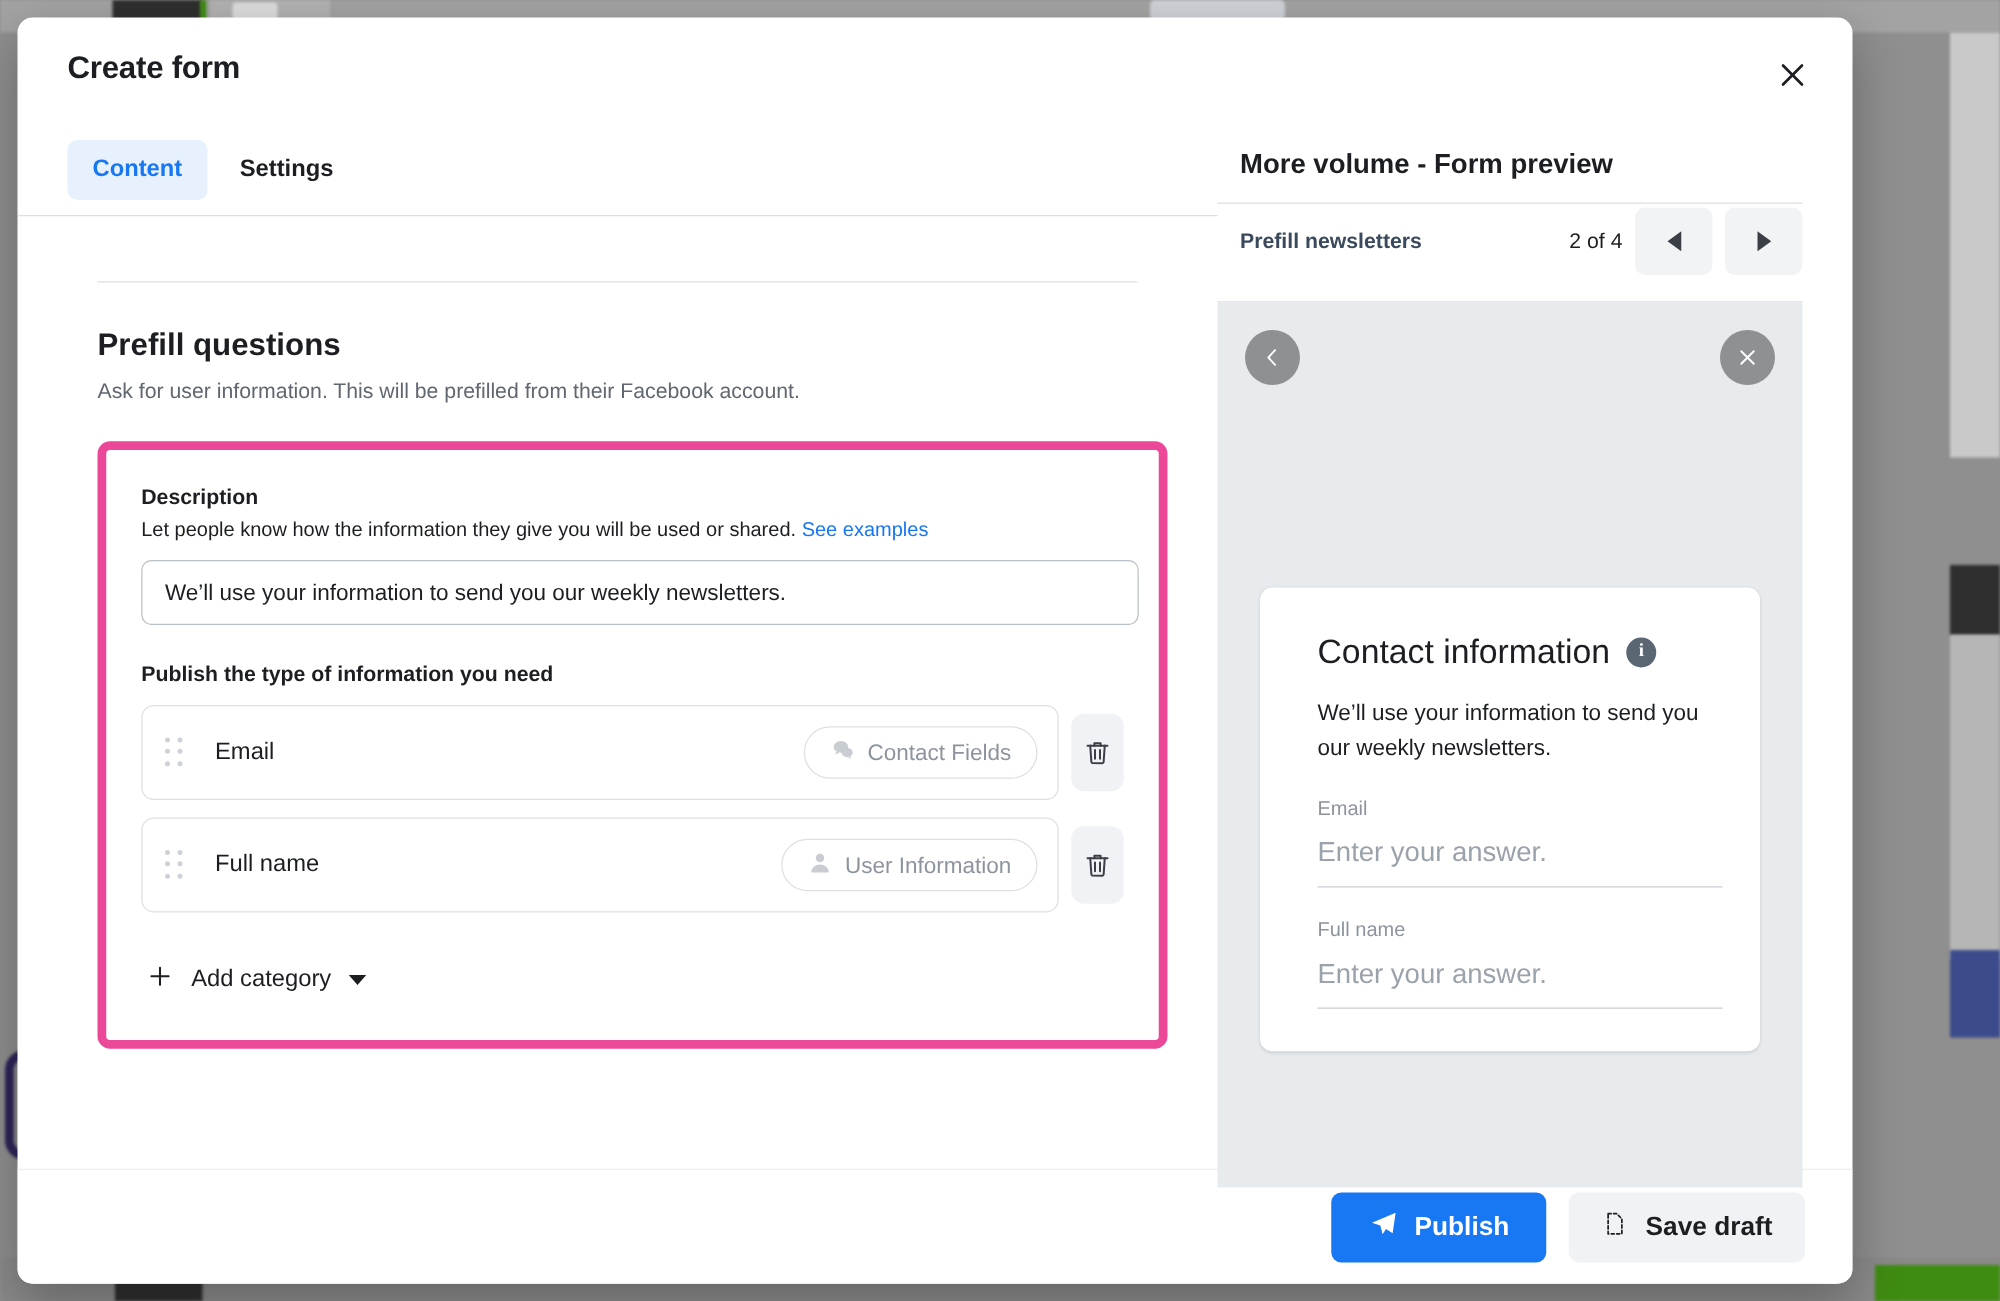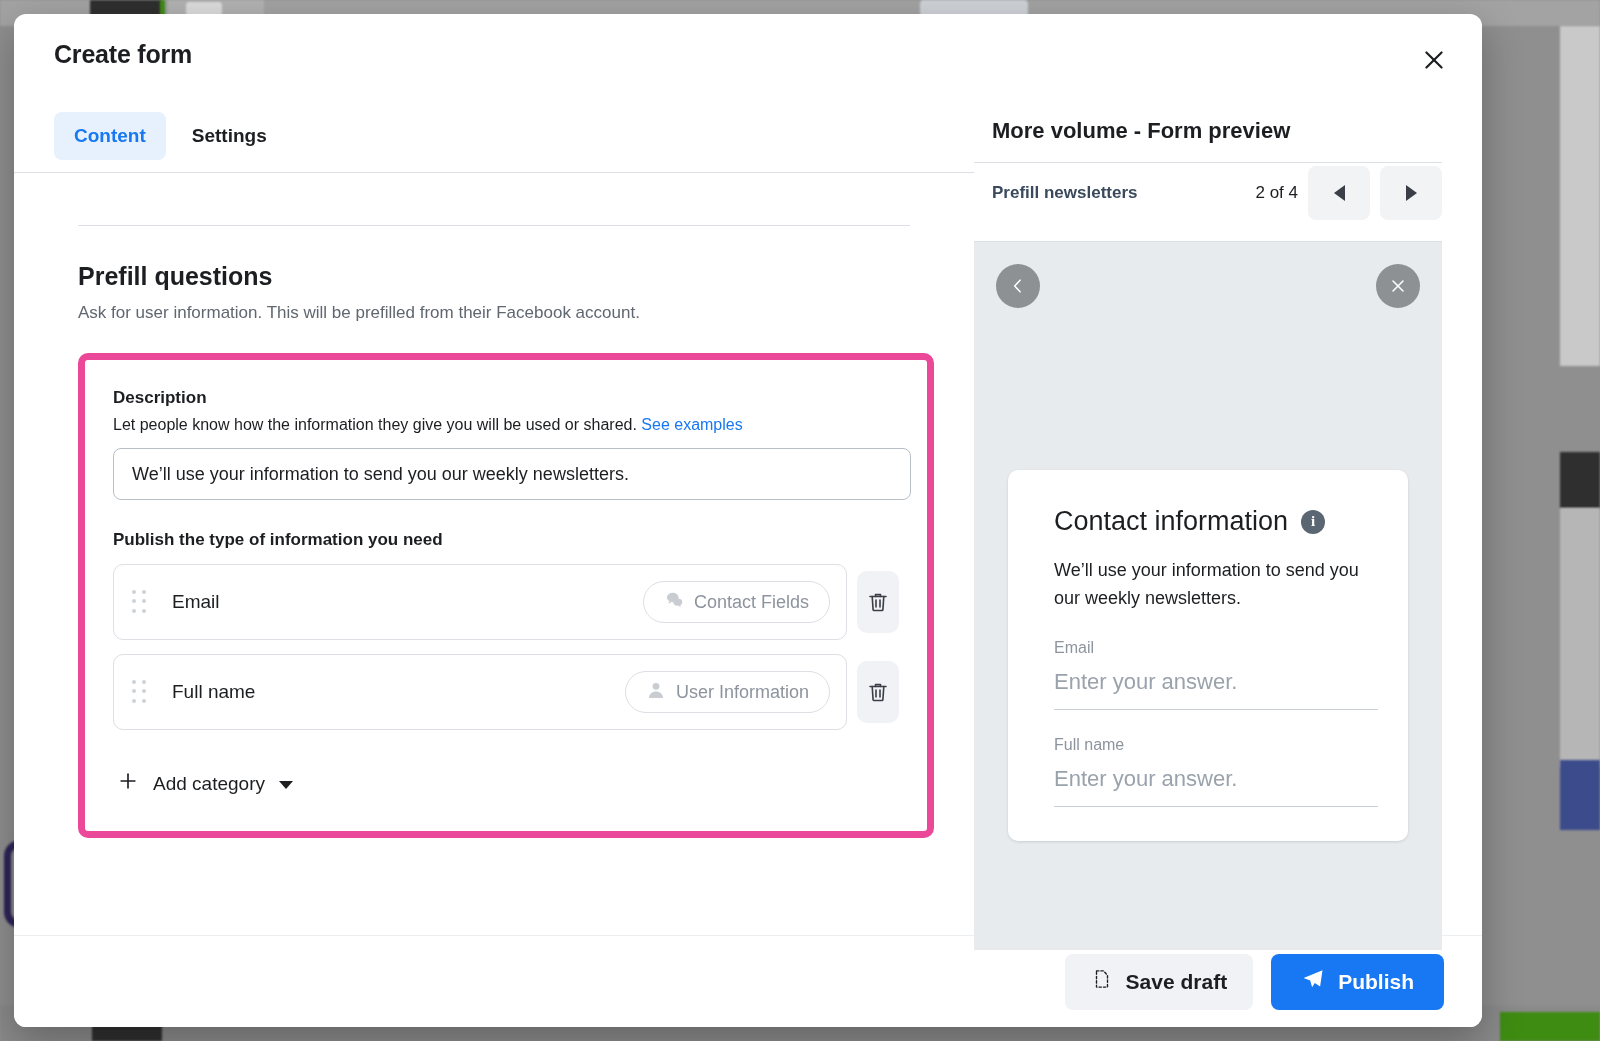--- a/index.html
+++ b/index.html
@@ -441,31 +441,31 @@
             <div class="pv-flabel">Full name</div>
             <div class="pv-finput">Enter your answer.</div>
           </div>
         </div>
       </div>
     </div>
 
   </div>
 
   <div class="modal-footer">
+    <button class="btn btn-primary">
+      <span>
+        <svg width="24" height="24" viewBox="0 0 24 24" fill="#ffffff">
+          <path d="M21.5 3.2L2.6 11.1l6.6 2.3 1.9 6.9 2.7-4.2 5.3 3.4z"></path>
+        </svg>
+      </span>
+      <span>Publish</span>
+    </button>
     <button class="btn btn-secondary">
       <span>
         <svg width="22" height="22" viewBox="0 0 24 24" fill="none" stroke="#1c1e21" stroke-width="1.5" stroke-dasharray="2.6 2.2" stroke-linecap="round" stroke-linejoin="round">
           <path d="M6 3.2h7.5L18 7.8v13H6z"></path>
         </svg>
       </span>
       <span>Save draft</span>
     </button>
-    <button class="btn btn-primary">
-      <span>
-        <svg width="24" height="24" viewBox="0 0 24 24" fill="#ffffff">
-          <path d="M21.5 3.2L2.6 11.1l6.6 2.3 1.9 6.9 2.7-4.2 5.3 3.4z"></path>
-        </svg>
-      </span>
-      <span>Publish</span>
-    </button>
   </div>
 
 </div>
 
 </body></html>

